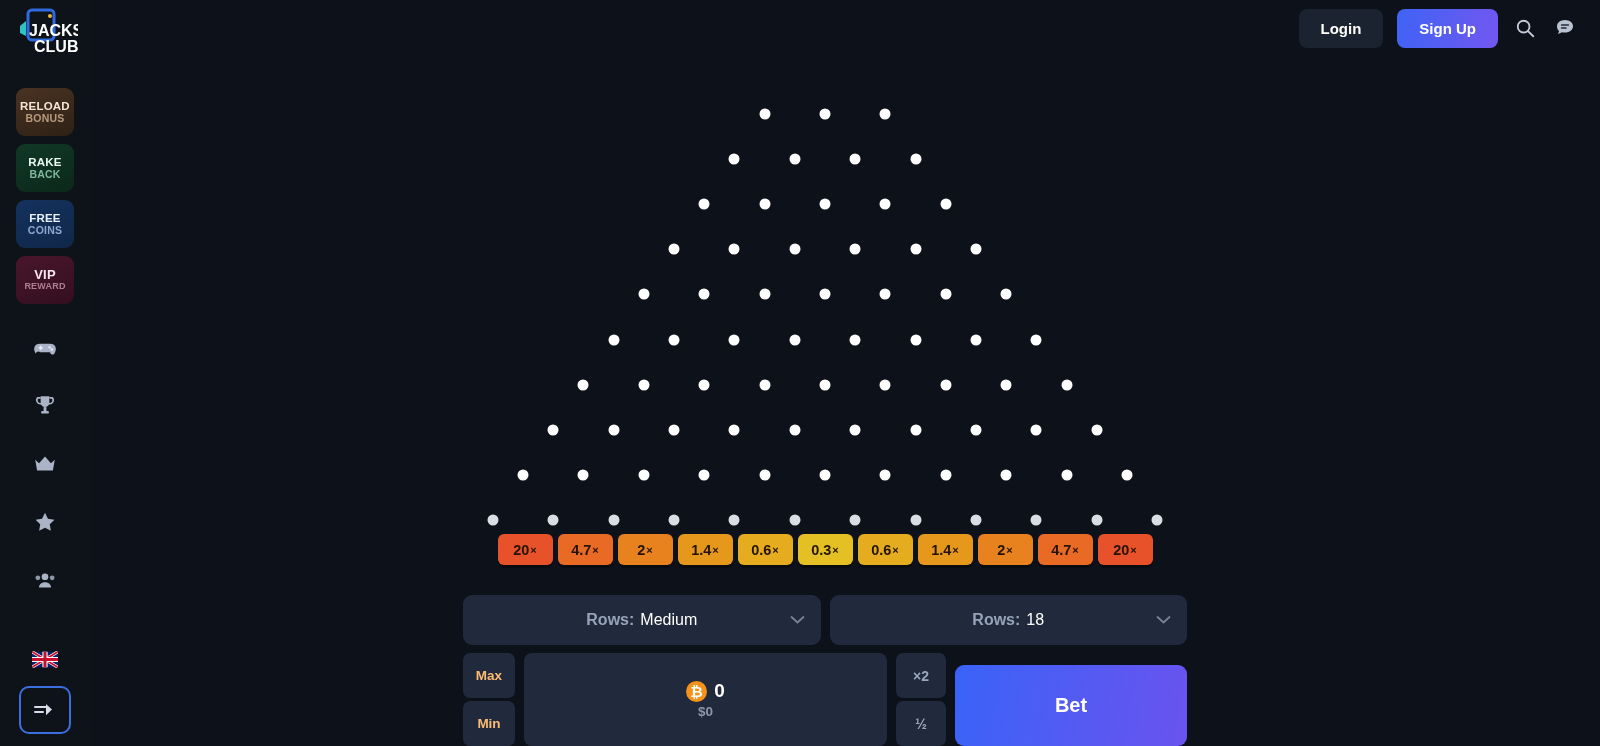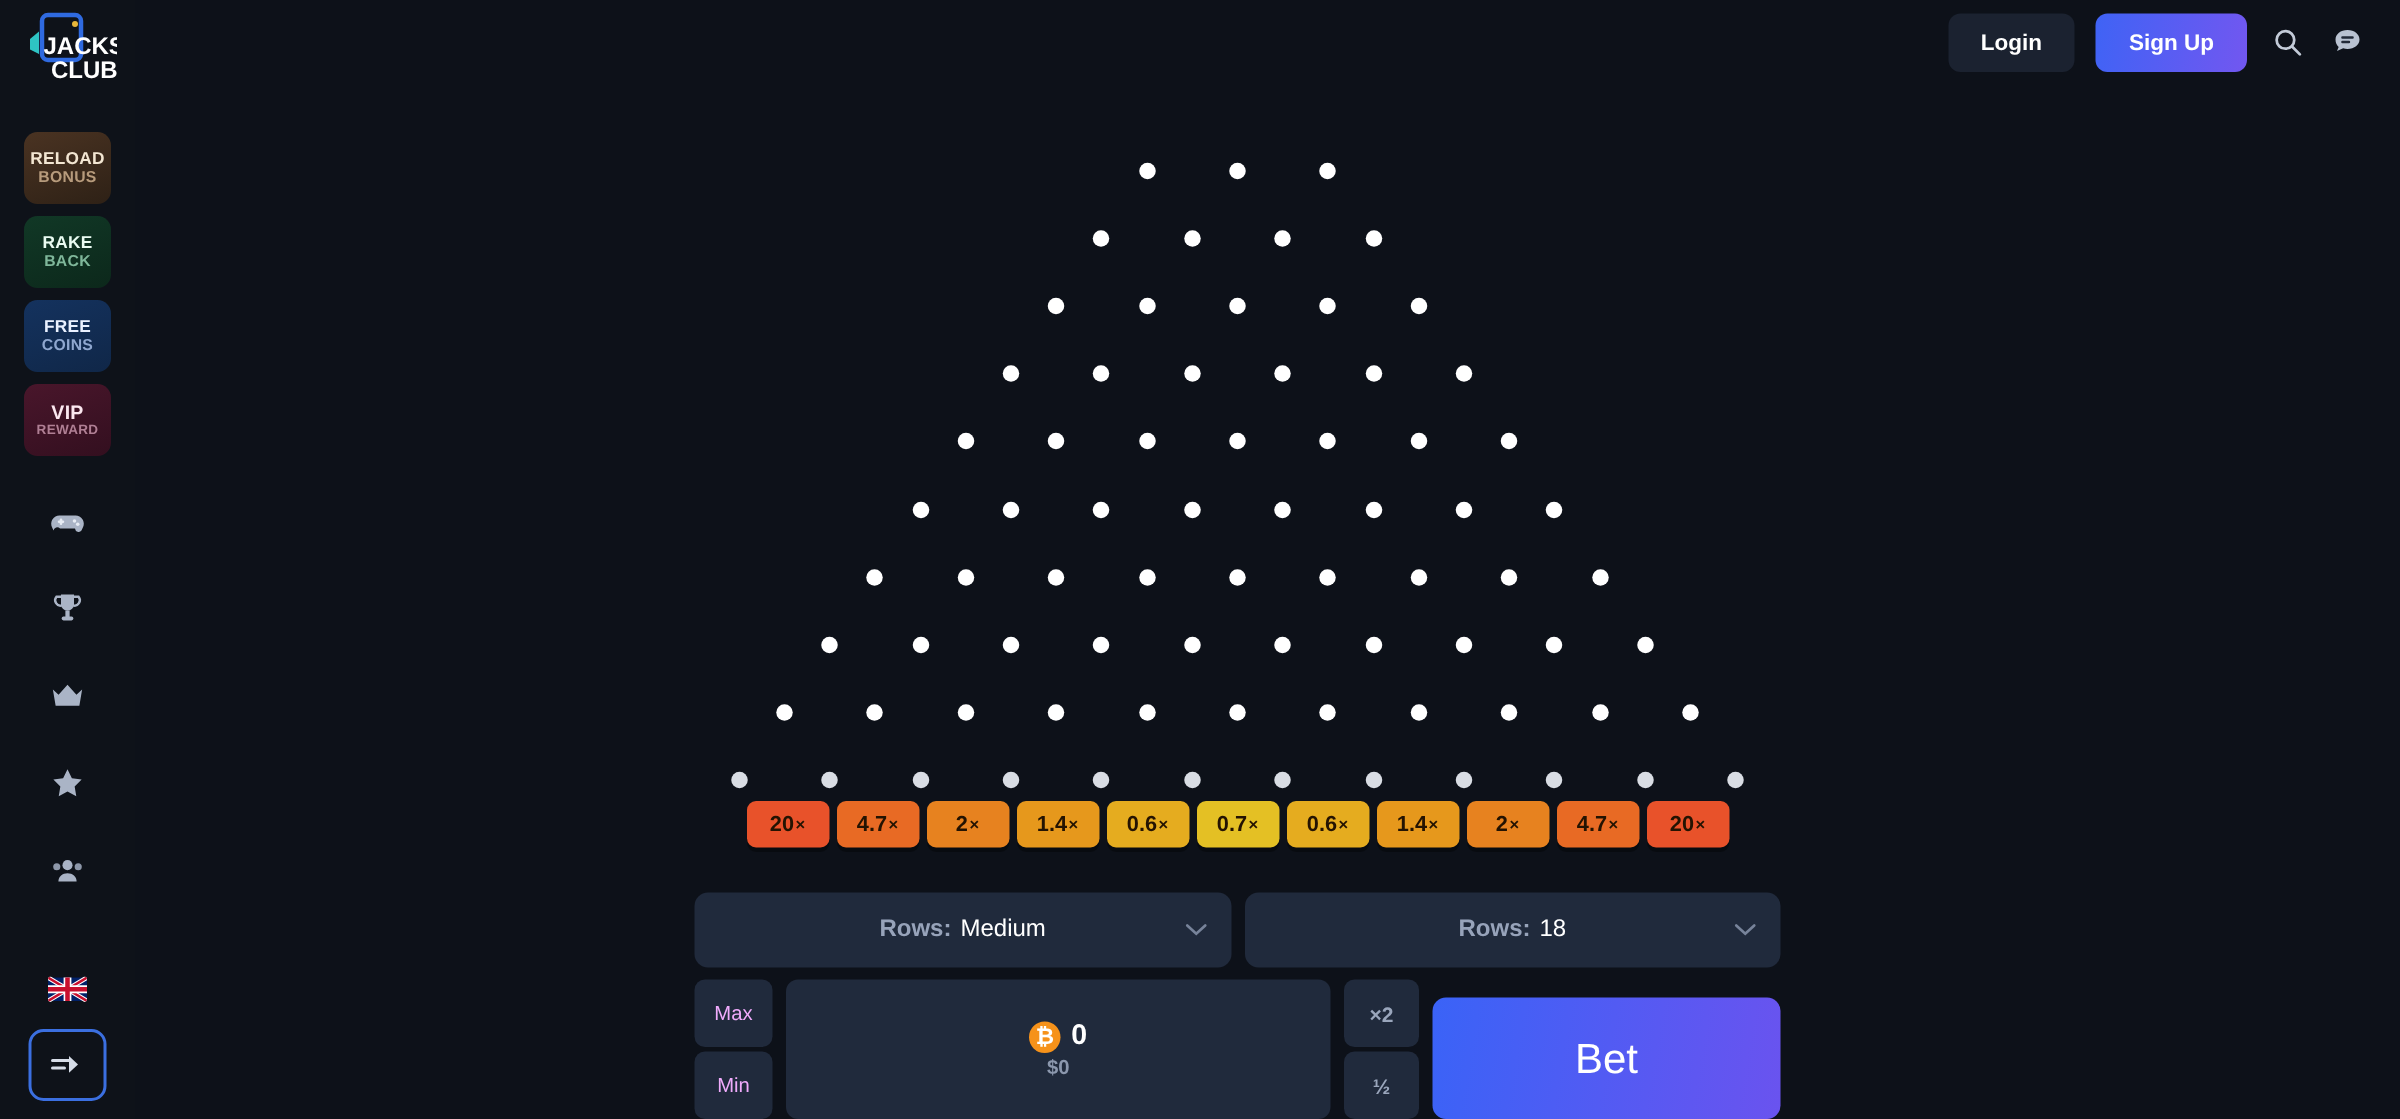--- a/index.html
+++ b/index.html
@@ -88,44 +88,44 @@
     display: flex; align-items: center; justify-content: center;
     position: relative; cursor: pointer;
   }
   .select .lab { color: #97a3ba; font-size: 16px; font-weight: bold; }
   .select .val { color: #ffffff; font-size: 16px; font-weight: normal; margin-left: 6px; }
   .select .chev { position: absolute; right: 16px; top: 50%; transform: translateY(-50%); }
 
   #betbar { position: absolute; left: 463px; top: 653px; width: 724px; height: 93px; display: flex; gap: 9px; }
   .minmax { display: flex; flex-direction: column; gap: 3px; width: 52px; }
   .mmbtn {
-    flex: 1; background: #202a3c; border-radius: 7px; color: #f0abfc;
-    font-size: 13.5px; font-weight: normal; display: flex; align-items: center;
+    flex: 1; background: #202a3c; border-radius: 7px; color: #fdba74;
+    font-size: 13.5px; font-weight: bold; display: flex; align-items: center;
     justify-content: center; cursor: pointer;
   }
   .amount {
     flex: 1; background: #202a3c; border-radius: 8px; display: flex;
     flex-direction: column; align-items: center; justify-content: center; gap: 2px; cursor: text;
   }
   .amt-main { display: flex; align-items: center; gap: 7px; }
   .btc { width: 21px; height: 21px; border-radius: 50%; background: #f6921a;
          color: #fff; font-size: 15px; font-weight: bold; display: flex;
          align-items: center; justify-content: center; }
   .amt-val { color: #ffffff; font-size: 19px; font-weight: bold; }
   .amt-sub { color: #8b97ad; font-size: 13.5px; font-weight: bold; }
   .halves { display: flex; flex-direction: column; gap: 3px; width: 50px; }
   .hbtn {
     flex: 1; background: #202a3c; border-radius: 7px; color: #9aa6bc;
     font-size: 14px; font-weight: bold; display: flex; align-items: center;
     justify-content: center; cursor: pointer;
   }
   .betbtn {
     width: 232px; background: linear-gradient(100deg,#3a63f7,#6a53ef);
-    border: none; border-radius: 9px; color: #fff; font-size: 28px;
-    font-weight: normal; cursor: pointer; margin-top: 12px;
+    border: none; border-radius: 9px; color: #fff; font-size: 20px;
+    font-weight: bold; cursor: pointer; margin-top: 12px;
   }
 </style>
 </head>
 <body>
 
 <div id="app">
 
   <div id="header">
     <button class="btn-login">Login</button>
     <button class="btn-signup">Sign Up</button>
@@ -322,21 +322,21 @@
         </div>
         <div class="mult" style="background: rgb(230, 152, 28);">
           <span>1.4</span>
           <span class="x">×</span>
         </div>
         <div class="mult" style="background: rgb(229, 172, 31);">
           <span>0.6</span>
           <span class="x">×</span>
         </div>
         <div class="mult" style="background: rgb(228, 192, 36);">
-          <span>0.7</span>
+          <span>0.3</span>
           <span class="x">×</span>
         </div>
         <div class="mult" style="background: rgb(229, 172, 31);">
           <span>0.6</span>
           <span class="x">×</span>
         </div>
         <div class="mult" style="background: rgb(230, 152, 28);">
           <span>1.4</span>
           <span class="x">×</span>
         </div>

